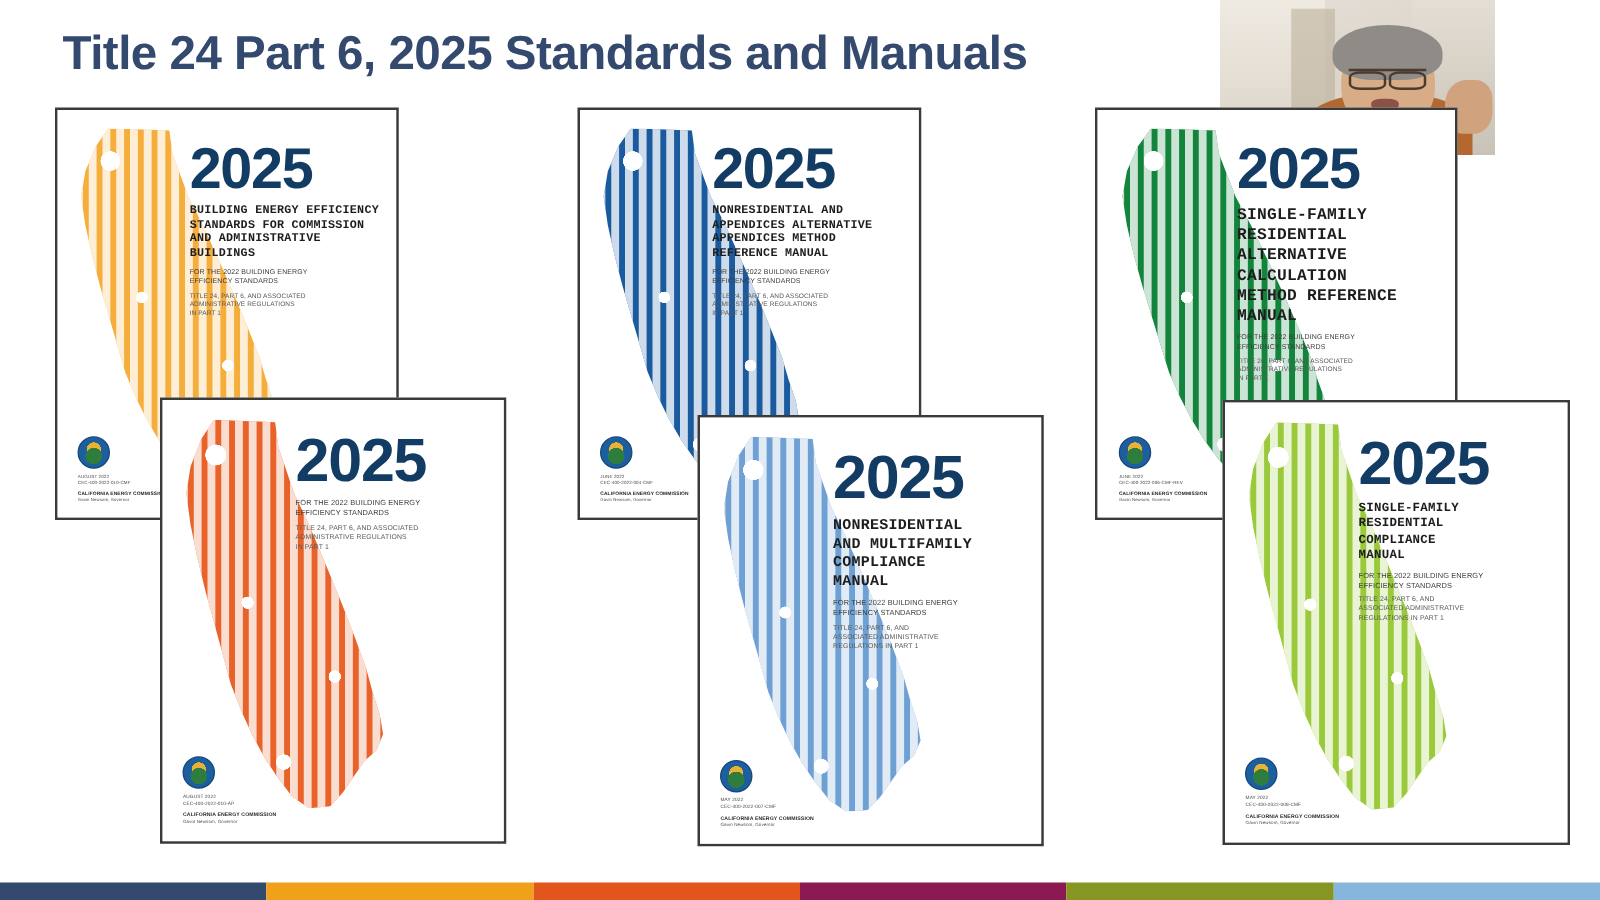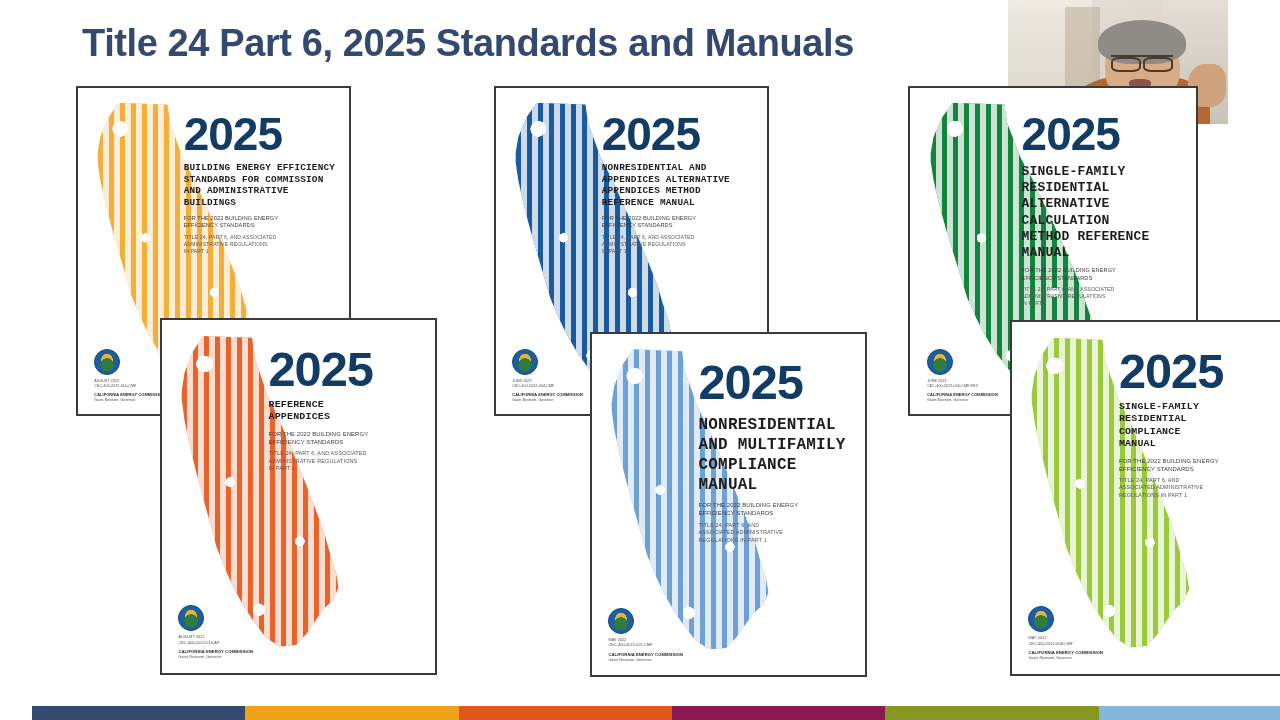--- a/index.html
+++ b/index.html
@@ -11,21 +11,20 @@
     overflow: hidden;
     background: #ffffff;
     font-family: "Liberation Sans", sans-serif;
   }
 
   #slide {
     position: relative;
     width: 1196px;
     height: 720px;
     background: #ffffff;
-    margin-left: 32px;
   }
 
   
   #slide-title {
     position: absolute;
     left: 50px;
     top: 22px;
     font-size: 38px;
     font-weight: bold;
     color: #34496e;
@@ -304,24 +303,20 @@
       </div>
       <div class="cover" style="left: 128px; top: 318px; width: 277px; height: 357px; z-index: 2;">
         <div class="cover-inner">
           <div class="ca-map" style="background: rgb(232, 98, 42);">
             <div class="icons"></div>
             <div class="grid"></div>
             <div class="grid2"></div>
           </div>
           <div class="cover-text">
             <div class="year" style="font-size: 48.76px;">2025</div>
-            <div class="doc-title" style="font-size: 9.964px;">
-              <div>REFERENCE</div>
-              <div>APPENDICES</div>
-            </div>
             <div class="sub1" style="font-size: 5.936px;">
               <div>FOR THE 2022 BUILDING ENERGY</div>
               <div>EFFICIENCY STANDARDS</div>
             </div>
             <div class="sub2" style="font-size: 5.512px;">
               <div>TITLE 24, PART 6, AND ASSOCIATED</div>
               <div>ADMINISTRATIVE REGULATIONS</div>
               <div>IN PART 1</div>
             </div>
           </div>
@@ -370,21 +365,21 @@
       </div>
       <div class="cover" style="left: 558px; top: 332px; width: 277px; height: 345px; z-index: 2;">
         <div class="cover-inner">
           <div class="ca-map" style="background: rgb(111, 160, 212);">
             <div class="icons"></div>
             <div class="grid"></div>
             <div class="grid2"></div>
           </div>
           <div class="cover-text">
             <div class="year" style="font-size: 48.76px;">2025</div>
-            <div class="doc-title" style="font-size: 16px;">
+            <div class="doc-title" style="font-size: 12px;">
               <div>NONRESIDENTIAL</div>
               <div>AND MULTIFAMILY</div>
               <div>COMPLIANCE</div>
               <div>MANUAL</div>
             </div>
             <div class="sub1" style="font-size: 5.936px;">
               <div>FOR THE 2022 BUILDING ENERGY</div>
               <div>EFFICIENCY STANDARDS</div>
             </div>
             <div class="sub2" style="font-size: 5.512px;">

